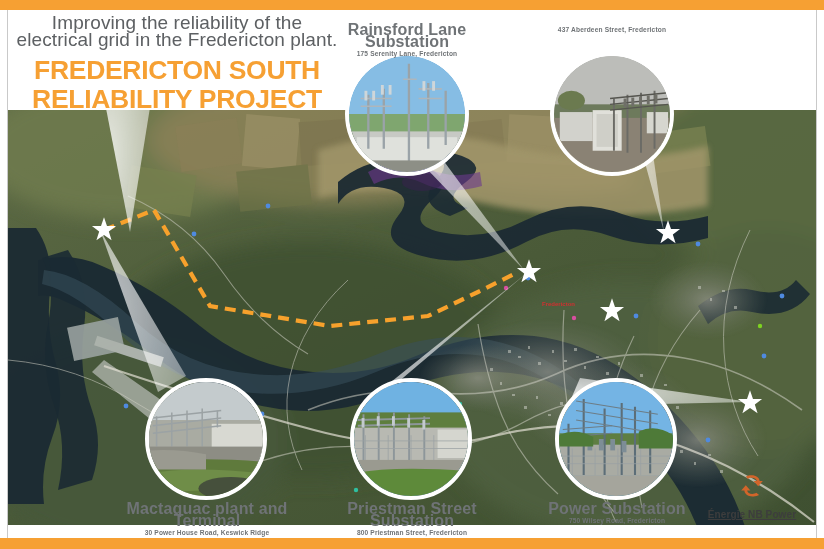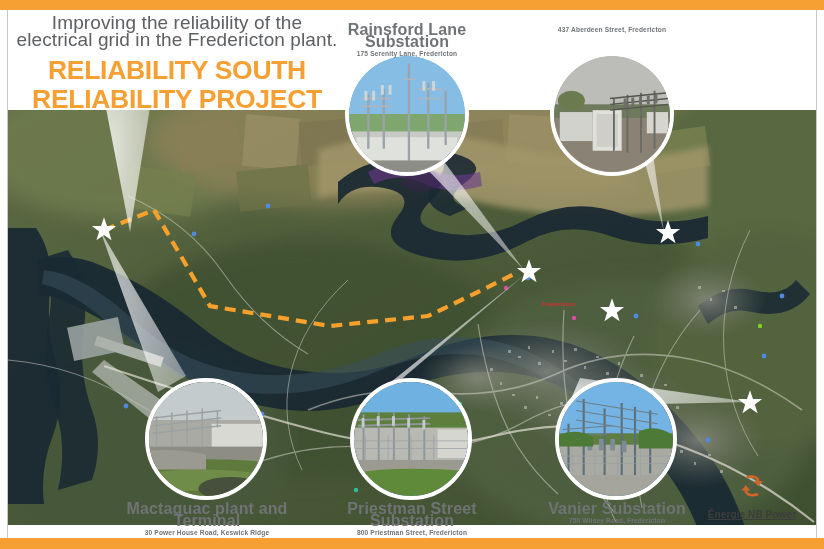--- a/index.html
+++ b/index.html
@@ -268,21 +268,21 @@
       </g>
     </svg>
   </div>
 
   <div class="header">
     <div class="subhead">
       <div>Improving the reliability of the</div>
       <div>electrical grid in the Fredericton plant.</div>
     </div>
     <div class="title">
-      <span>RELIABILITY SOUTH</span>
+      <span>FREDERICTON SOUTH</span>
       <span>RELIABILITY PROJECT</span>
     </div>
   </div>
 
   <div class="photo p-rainsford">
     <div class="inner">
       <svg viewBox="0 0 120 120" preserveAspectRatio="xMidYMid slice">
         <rect width="120" height="120" fill="#7fb6de"></rect>
         <rect y="0" width="120" height="72" fill="#86bde4"></rect>
         <rect y="60" width="120" height="24" fill="#7fa66f"></rect>
@@ -465,21 +465,21 @@
   </div>
   <div class="cap c-priestman">
     <div class="t">Priestman Street Substation</div>
     <div class="a">800 Priestman Street, Fredericton</div>
   </div>
   <div class="cap c-mactaquac">
     <div class="t">Mactaquac plant and Terminal</div>
     <div class="a">30 Power House Road, Keswick Ridge</div>
   </div>
   <div class="cap c-vanier">
-    <div class="t">Vanier Substation</div>
+    <div class="t">Power Substation</div>
     <div class="a">750 Wilsey Road, Fredericton</div>
   </div>
 
   <div class="logo">
     <div class="mark">
       <svg width="30" height="26" viewBox="0 0 30 26" xmlns="http://www.w3.org/2000/svg">
         <g fill="#D2652A">
           <path d="M14.6 2.2 c4.4 0 8 2.6 8 5.9 h3.2 l-4.6 5.2 -4.6 -5.2 h3.2 c0 -1.9 -2.3 -3.4 -5.2 -3.4 -1.5 0 -2.9 .4 -3.9 1.1 L8.9 3.6 C10.4 2.7 12.4 2.2 14.6 2.2 Z"></path>
           <path d="M15.4 23.4 c-4.4 0 -8 -2.6 -8 -5.9 H4.2 l4.6 -5.2 4.6 5.2 H10.2 c0 1.9 2.3 3.4 5.2 3.4 1.5 0 2.9 -.4 3.9 -1.1 l2.8 2.2 c-1.5 .9 -3.5 1.4 -5.7 1.4 Z"></path>
         </g>

